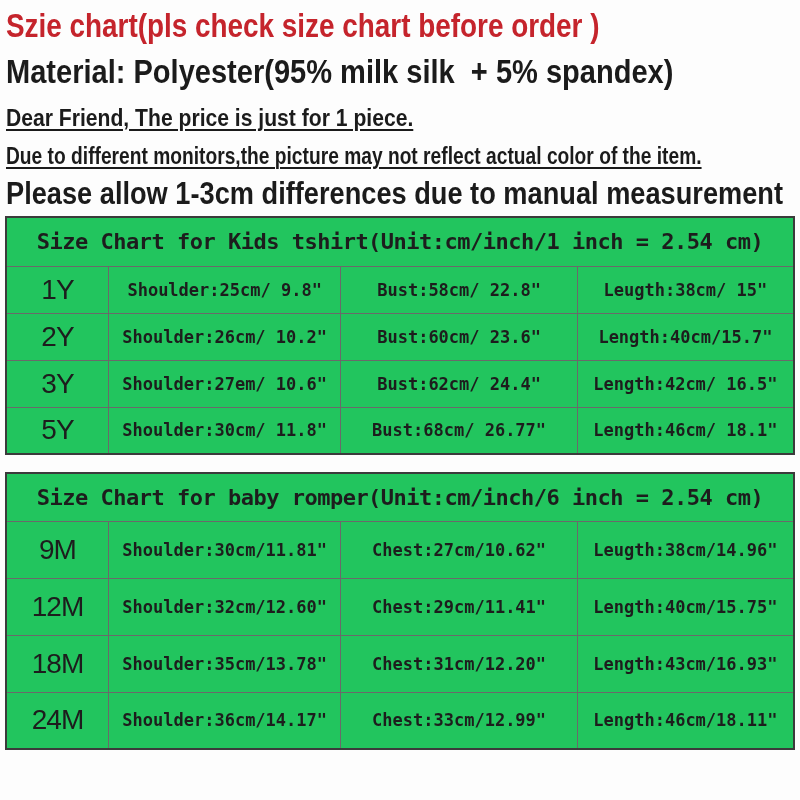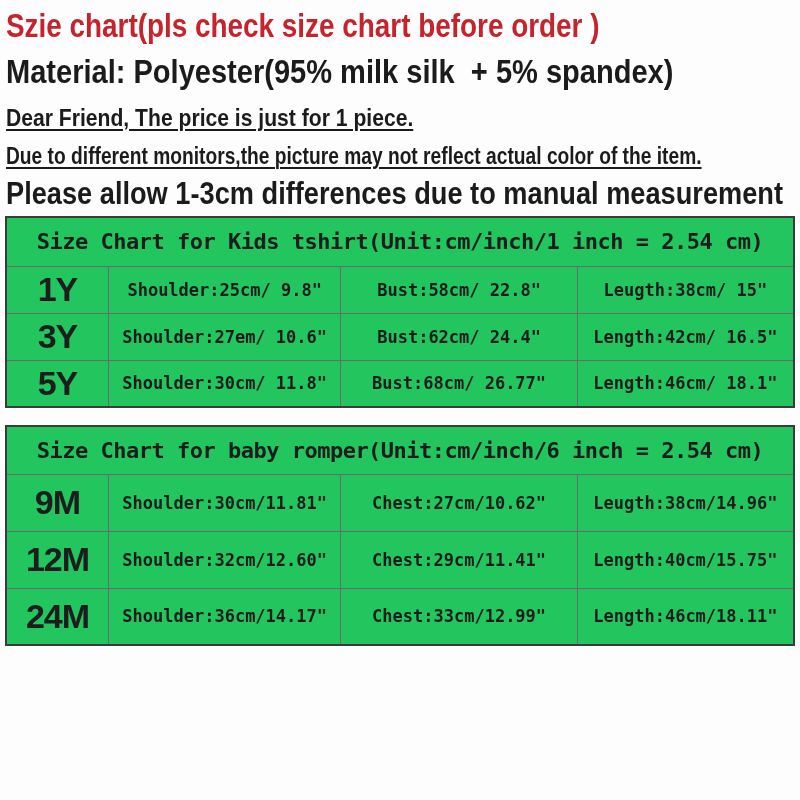--- a/index.html
+++ b/index.html
@@ -77,22 +77,22 @@
   tr.title-row td{
     font-size:22px;
     letter-spacing:-0.5px;
   }
   .t1 tr.title-row{height:49px;}
   .t2 tr.title-row{height:48px;}
   .t1 tr.data-row{height:47px;}
   .t2 tr.data-row{height:57px;}
   td.size-td{
     font-family:"Liberation Sans",sans-serif;
-    font-weight:bold;
-    font-size:34px;
+    font-weight:normal;
+    font-size:28px;
     letter-spacing:-1px;
   }
 </style>
 </head>
 <body>
 
 <div class="top">
   <div class="hline h-red">Szie chart(pls check size chart before order )</div>
   <div class="hline h-material">Material: Polyester(95% milk silk  + 5% spandex)</div>
   <div class="hline h-dear">Dear Friend, The price is just for 1 piece.</div>
@@ -109,20 +109,26 @@
   </colgroup>
   <tbody>
       <tr class="title-row">
     <td colspan="4">Size Chart for Kids tshirt(Unit:cm/inch/1 inch = 2.54 cm)</td>
   </tr>
   <tr class="data-row">
     <td class="size-td">1Y</td>
     <td>Shoulder:25cm/ 9.8"</td>
     <td>Bust:58cm/ 22.8"</td>
     <td>Leugth:38cm/ 15"</td>
+  </tr>
+  <tr class="data-row">
+    <td class="size-td">2Y</td>
+    <td>Shoulder:26cm/ 10.2"</td>
+    <td>Bust:60cm/ 23.6"</td>
+    <td>Length:40cm/15.7"</td>
   </tr>
   <tr class="data-row">
     <td class="size-td">3Y</td>
     <td>Shoulder:27em/ 10.6"</td>
     <td>Bust:62cm/ 24.4"</td>
     <td>Length:42cm/ 16.5"</td>
   </tr>
   <tr class="data-row">
     <td class="size-td">5Y</td>
     <td>Shoulder:30cm/ 11.8"</td>
@@ -149,19 +155,25 @@
     <td>Chest:27cm/10.62"</td>
     <td>Leugth:38cm/14.96"</td>
   </tr>
   <tr class="data-row">
     <td class="size-td">12M</td>
     <td>Shoulder:32cm/12.60"</td>
     <td>Chest:29cm/11.41"</td>
     <td>Length:40cm/15.75"</td>
   </tr>
   <tr class="data-row">
+    <td class="size-td">18M</td>
+    <td>Shoulder:35cm/13.78"</td>
+    <td>Chest:31cm/12.20"</td>
+    <td>Length:43cm/16.93"</td>
+  </tr>
+  <tr class="data-row">
     <td class="size-td">24M</td>
     <td>Shoulder:36cm/14.17"</td>
     <td>Chest:33cm/12.99"</td>
     <td>Length:46cm/18.11"</td>
   </tr>
 </tbody>
   </table>
 
 </body></html>

